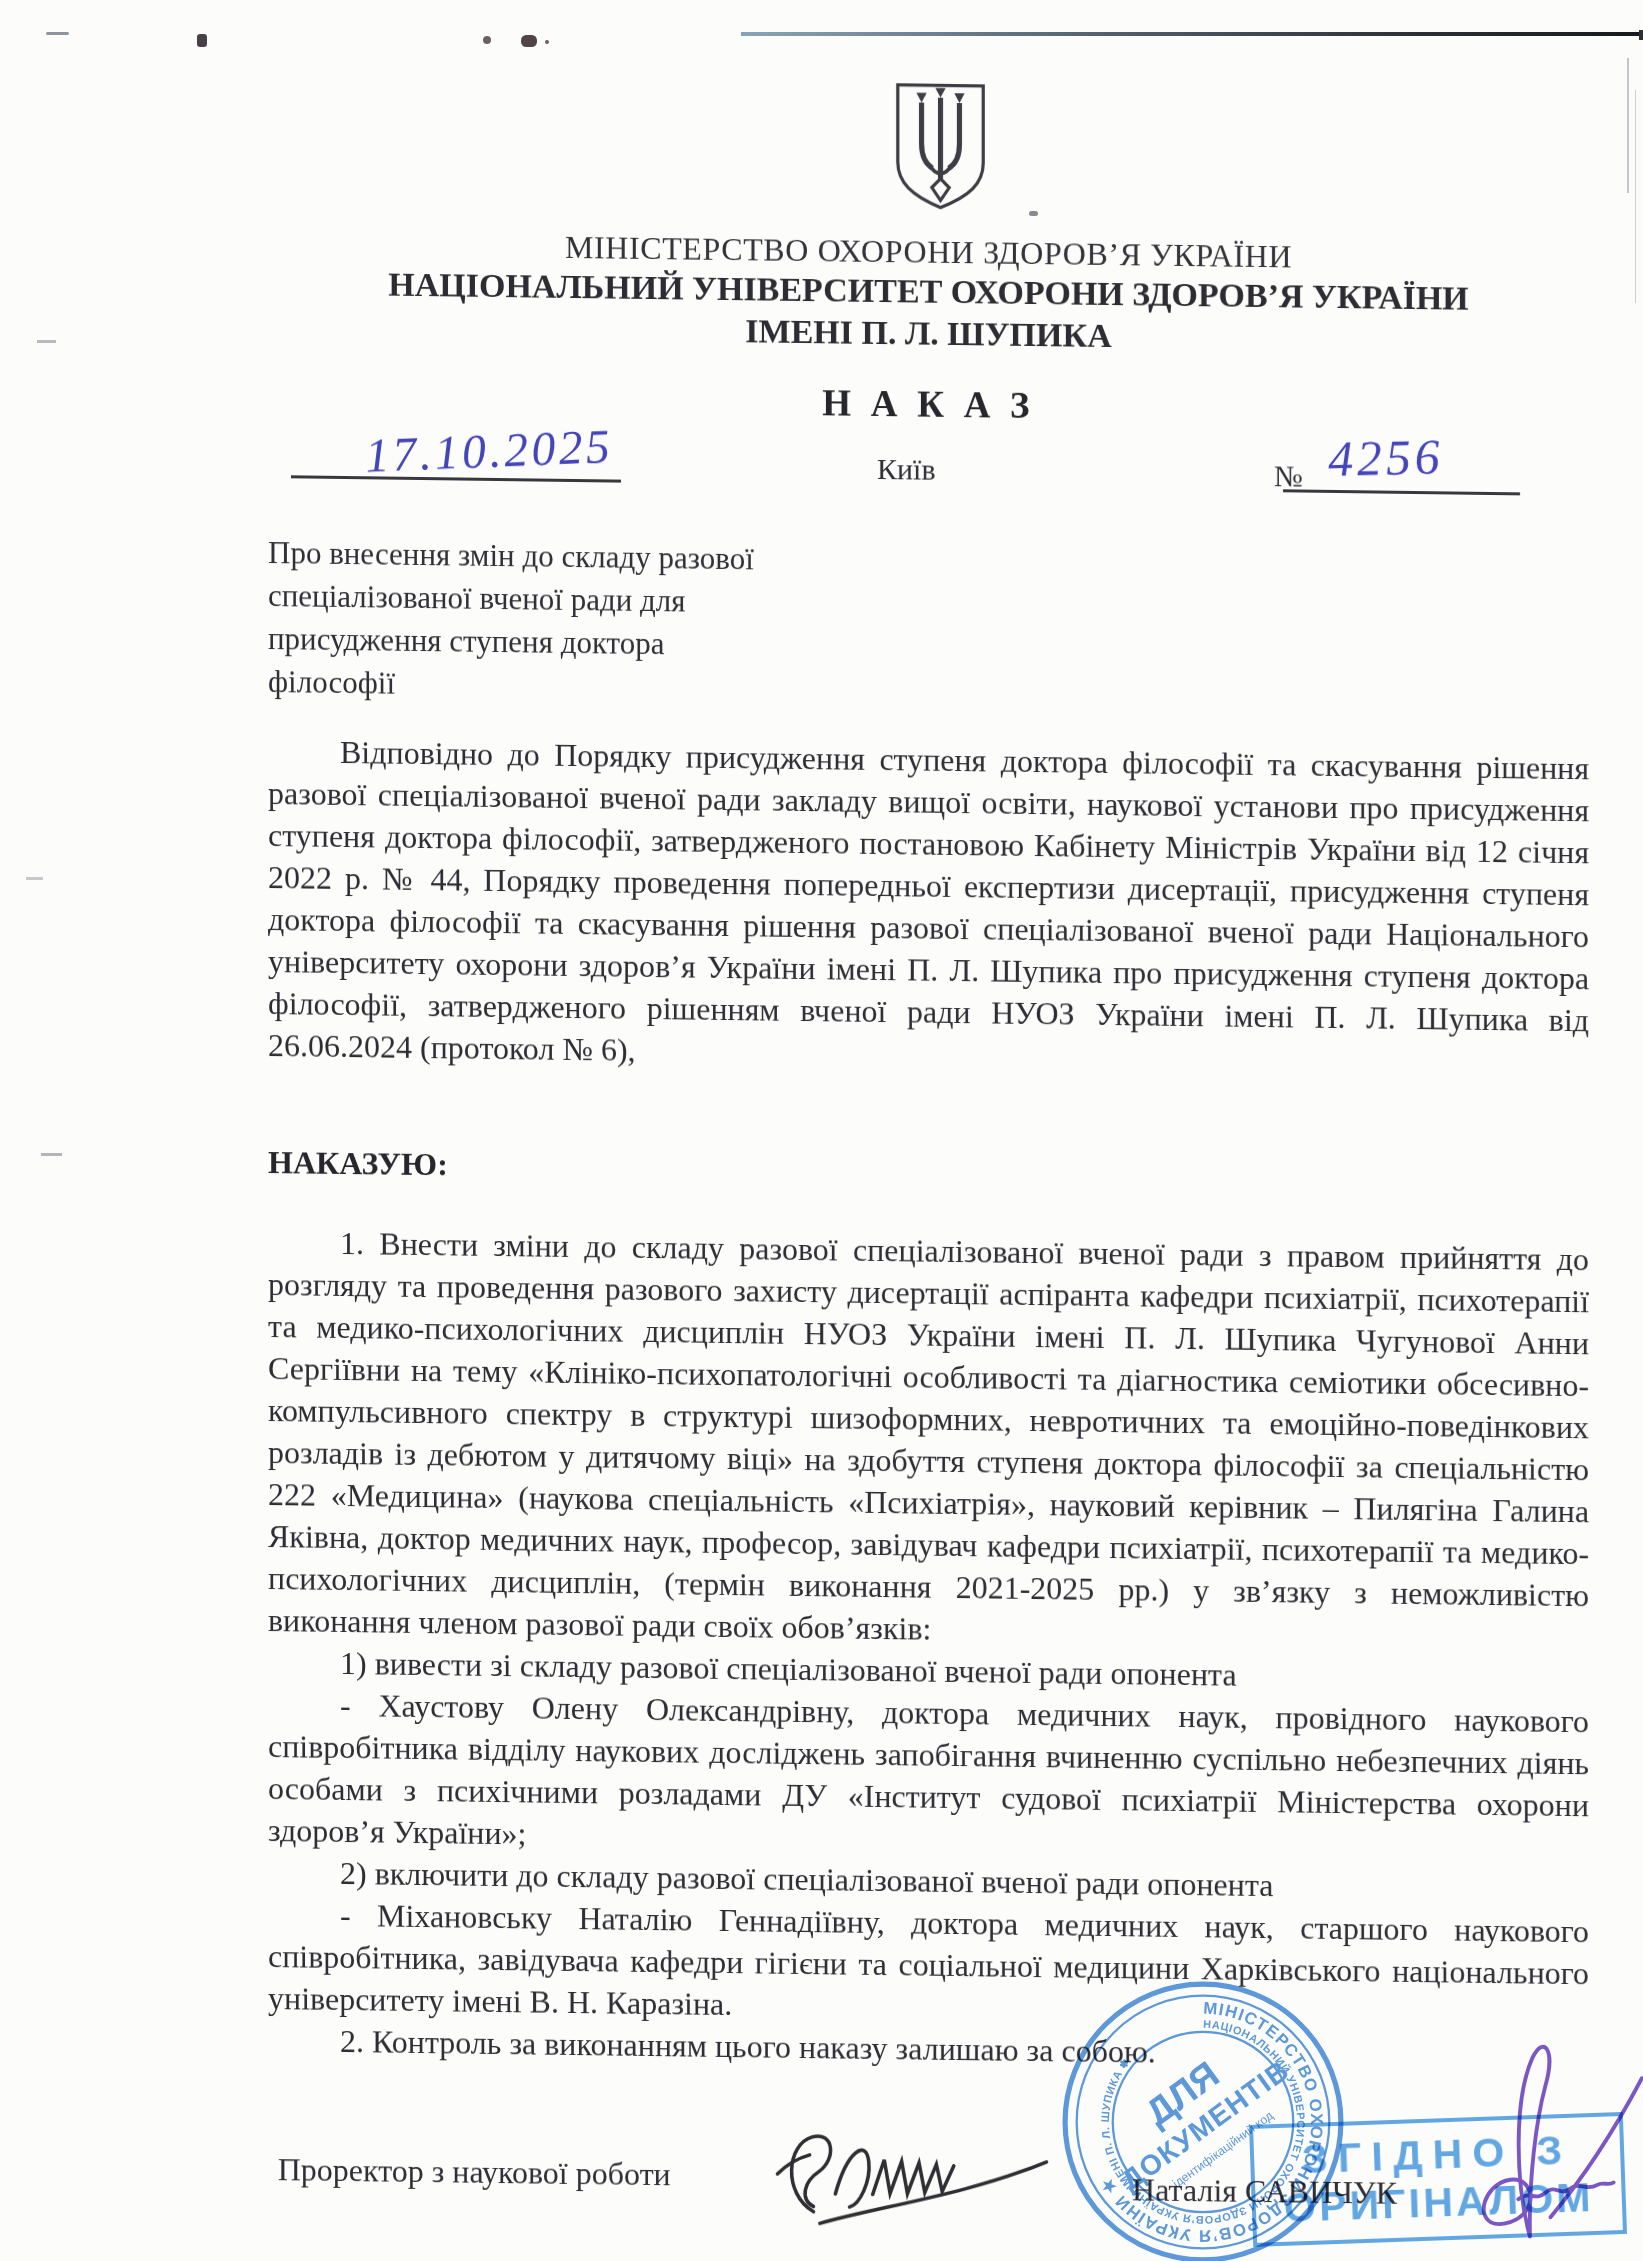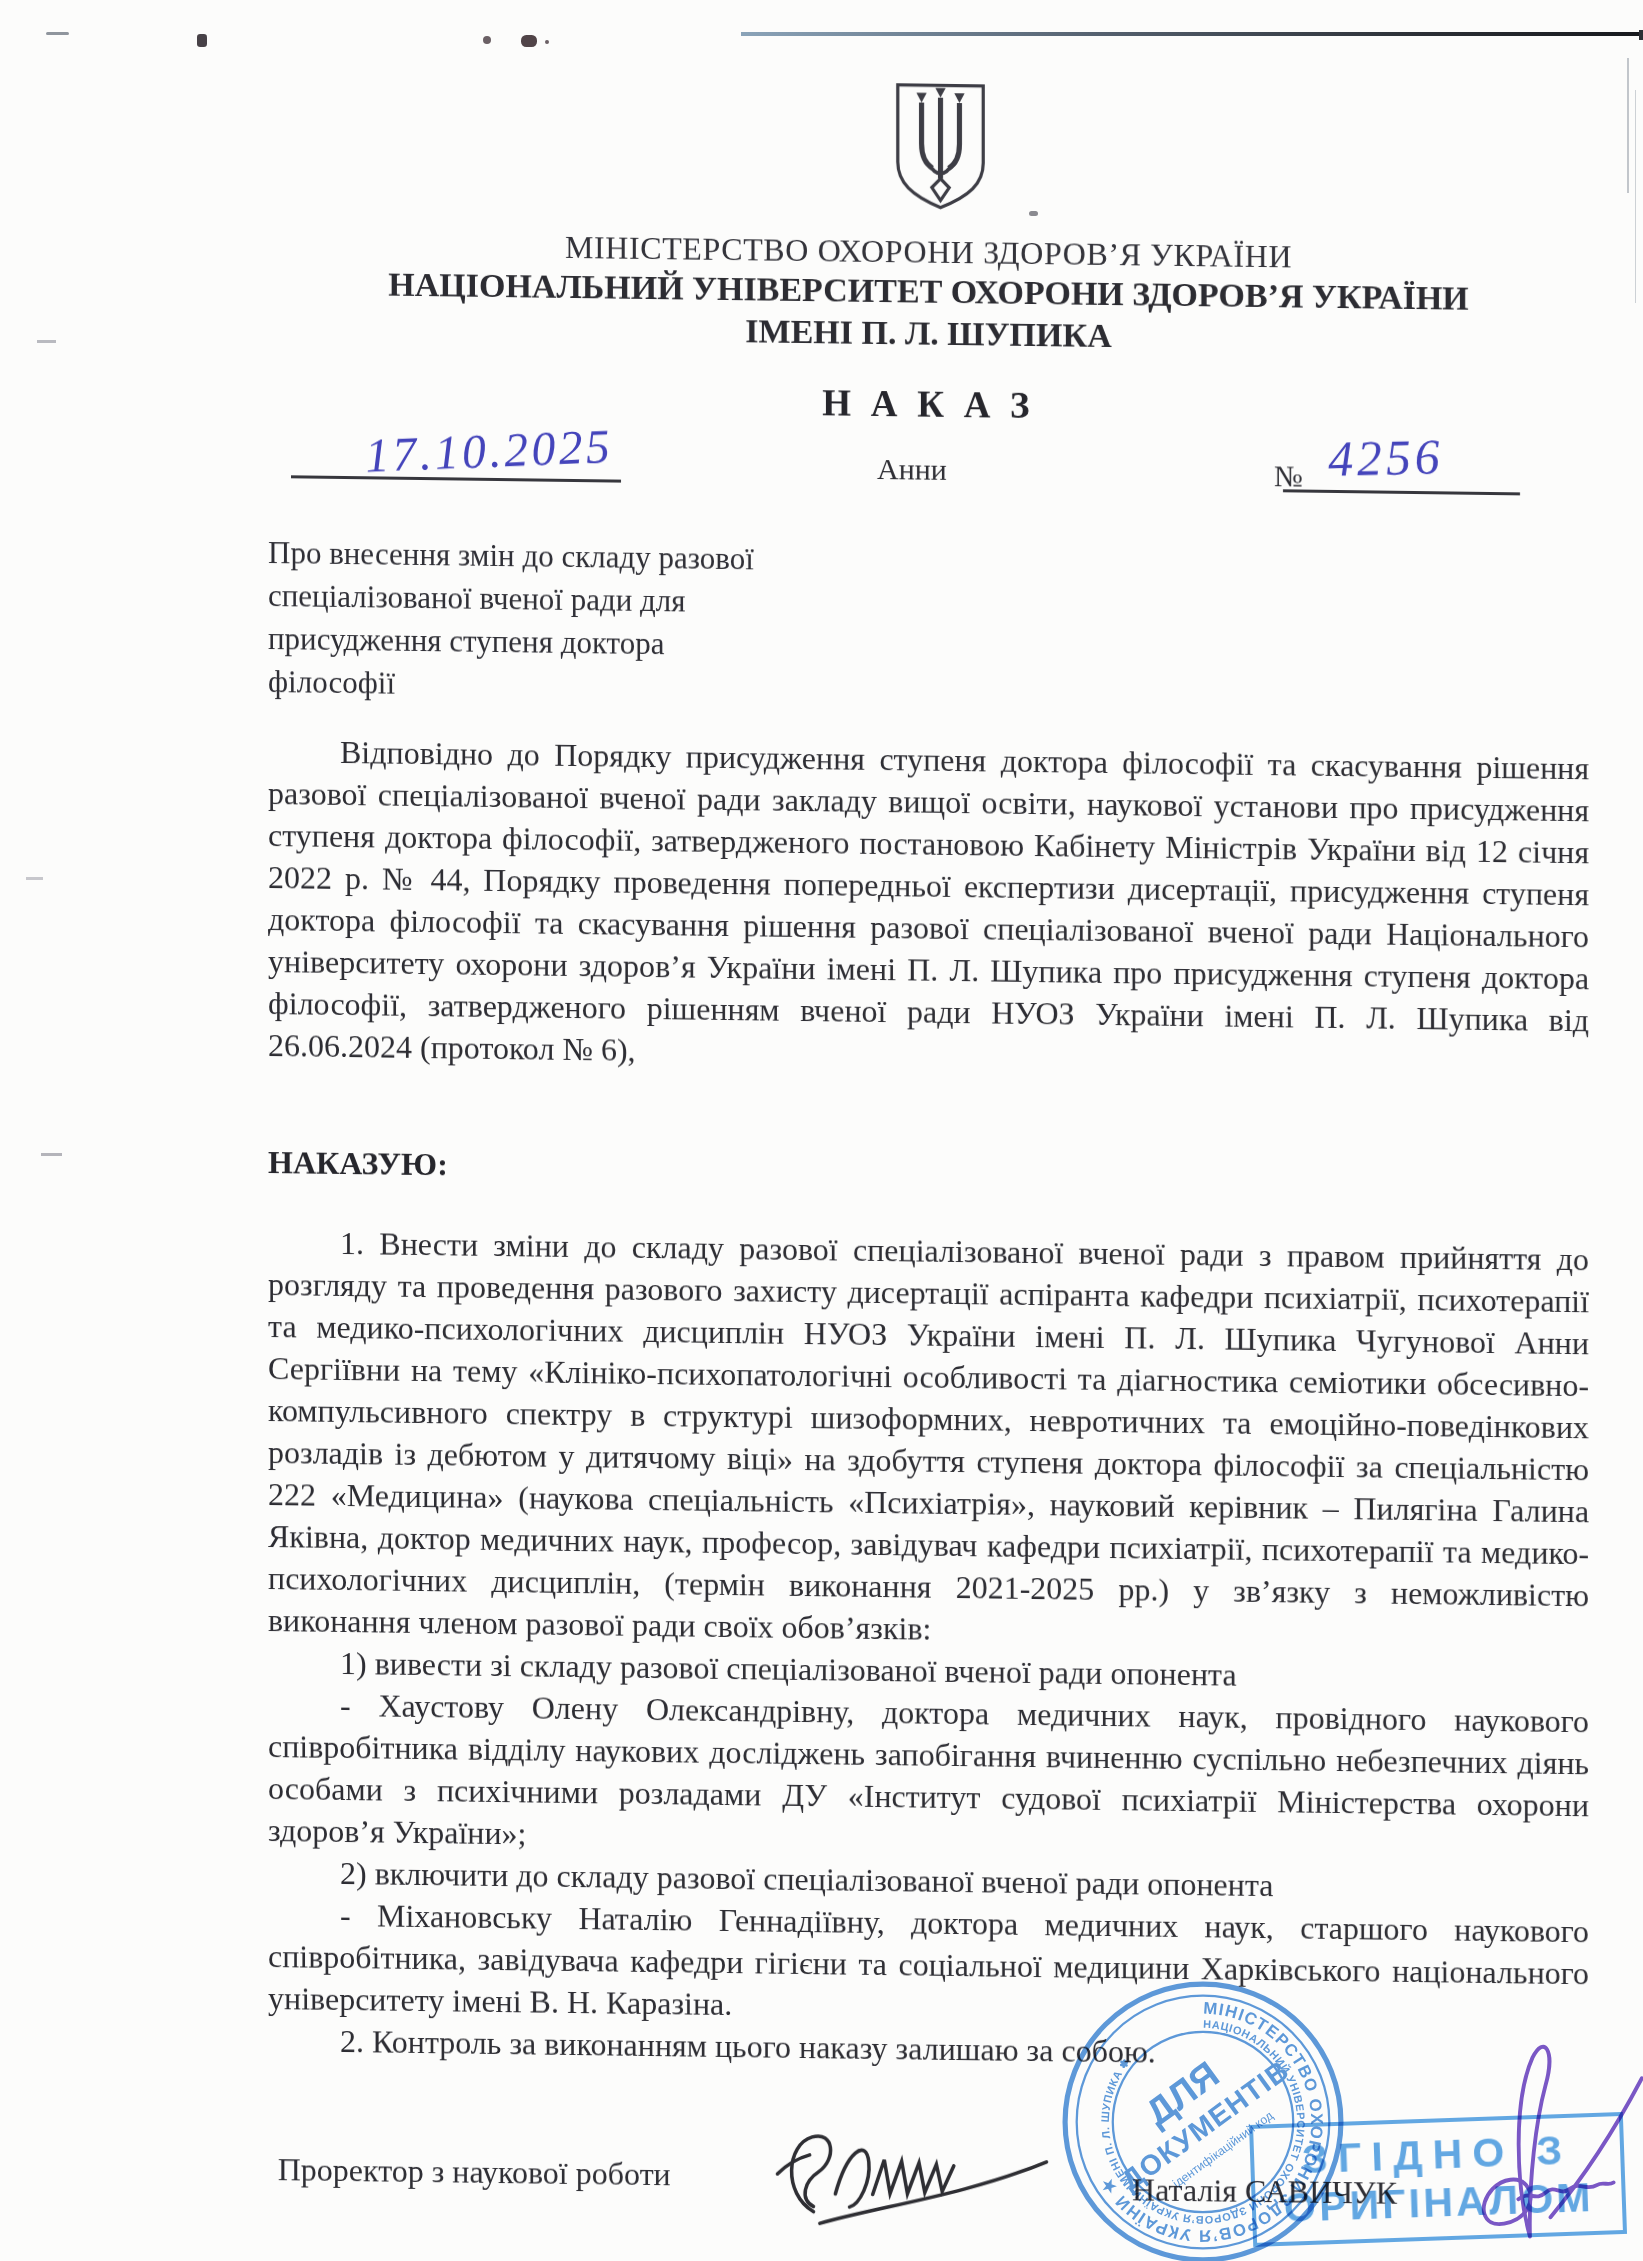--- a/index.html
+++ b/index.html
@@ -107,21 +107,21 @@
 
     <div class="h1">МІНІСТЕРСТВО ОХОРОНИ ЗДОРОВ’Я УКРАЇНИ</div>
     <div class="h2">НАЦІОНАЛЬНИЙ УНІВЕРСИТЕТ ОХОРОНИ ЗДОРОВ’Я УКРАЇНИ</div>
     <div class="h3">ІМЕНІ П. Л. ШУПИКА</div>
 
     <div class="order-title">Н А К А З</div>
 
     <div class="meta-row">
       <span class="hw hw-date">17.10.2025</span>
       <div class="u-line u-date"></div>
-      <span class="city">Анни</span>
+      <span class="city">Київ</span>
       <span class="num-sign">№</span>
       <span class="hw hw-num">4256</span>
       <div class="u-line u-num"></div>
     </div>
 
     <div class="subject">
       <div>Про внесення змін до складу разової</div>
       <div>спеціалізованої вченої ради для</div>
       <div>присудження ступеня доктора</div>
       <div>філософії</div>

